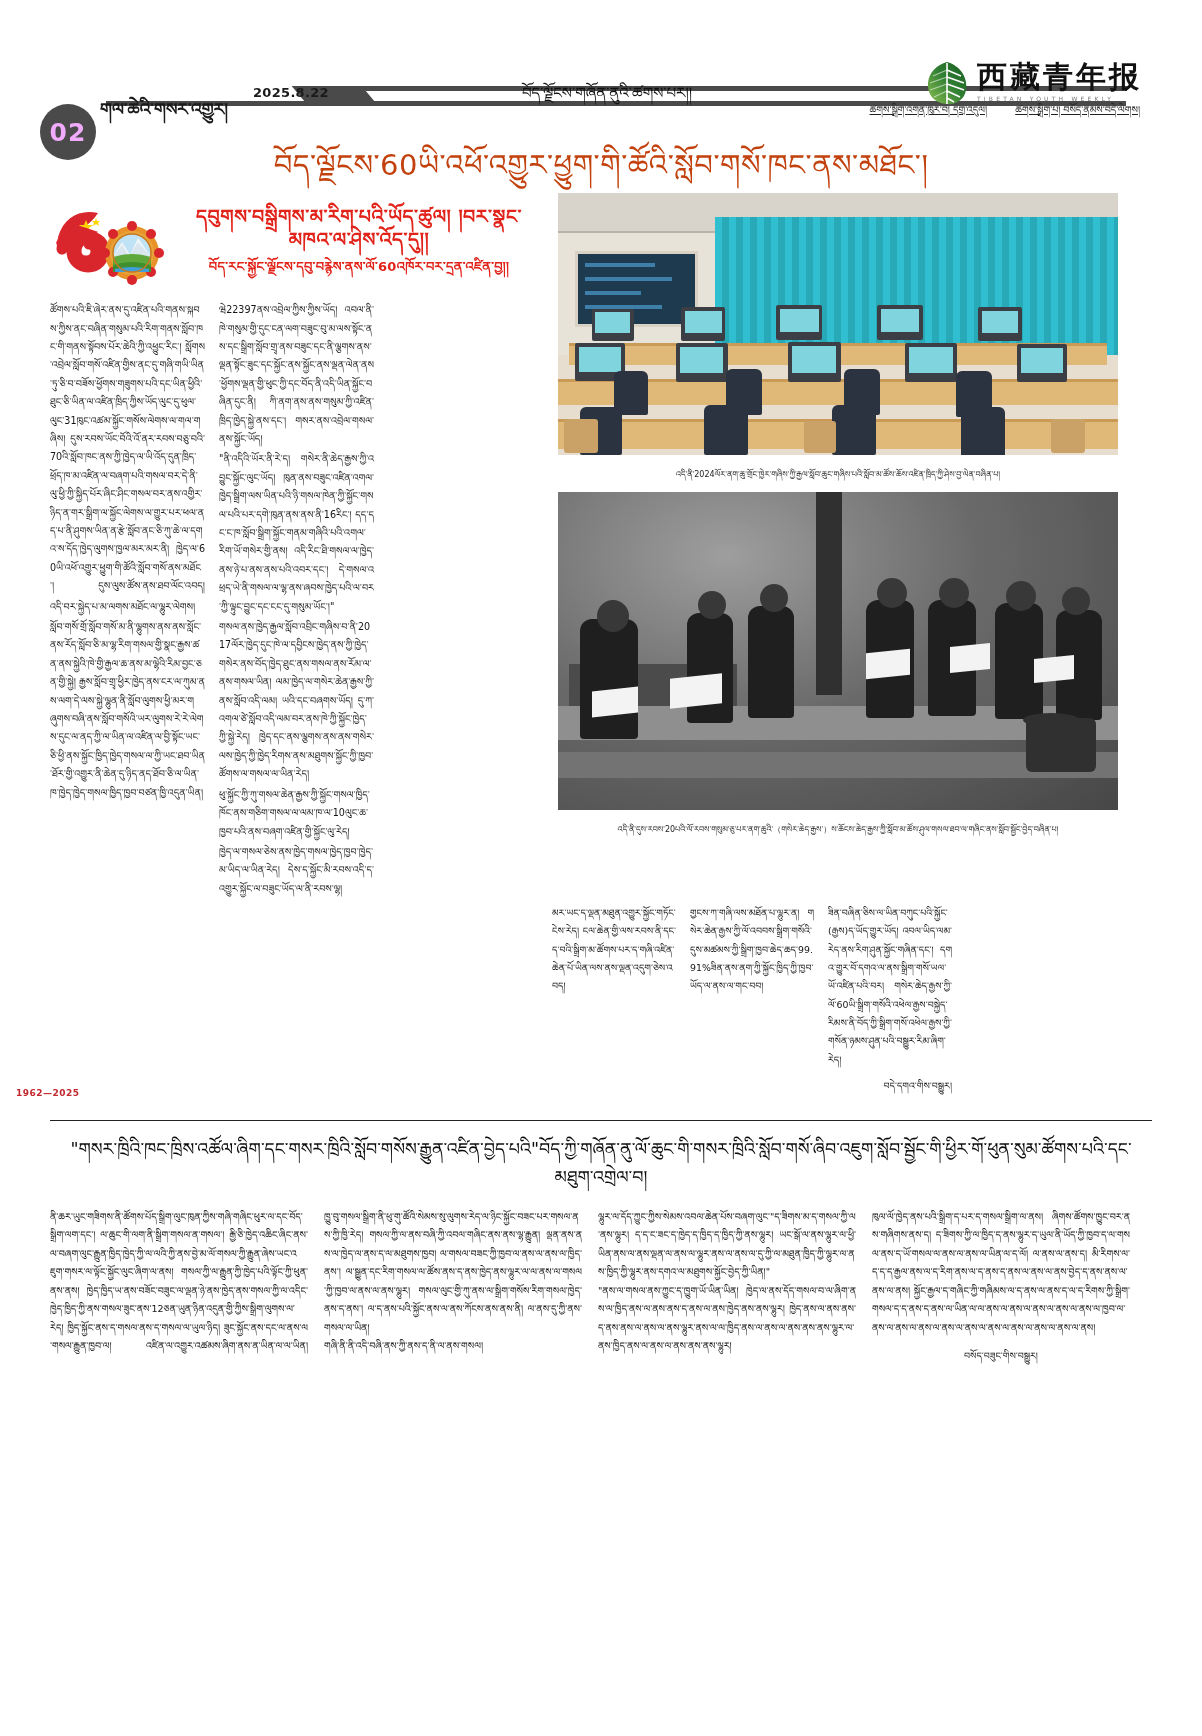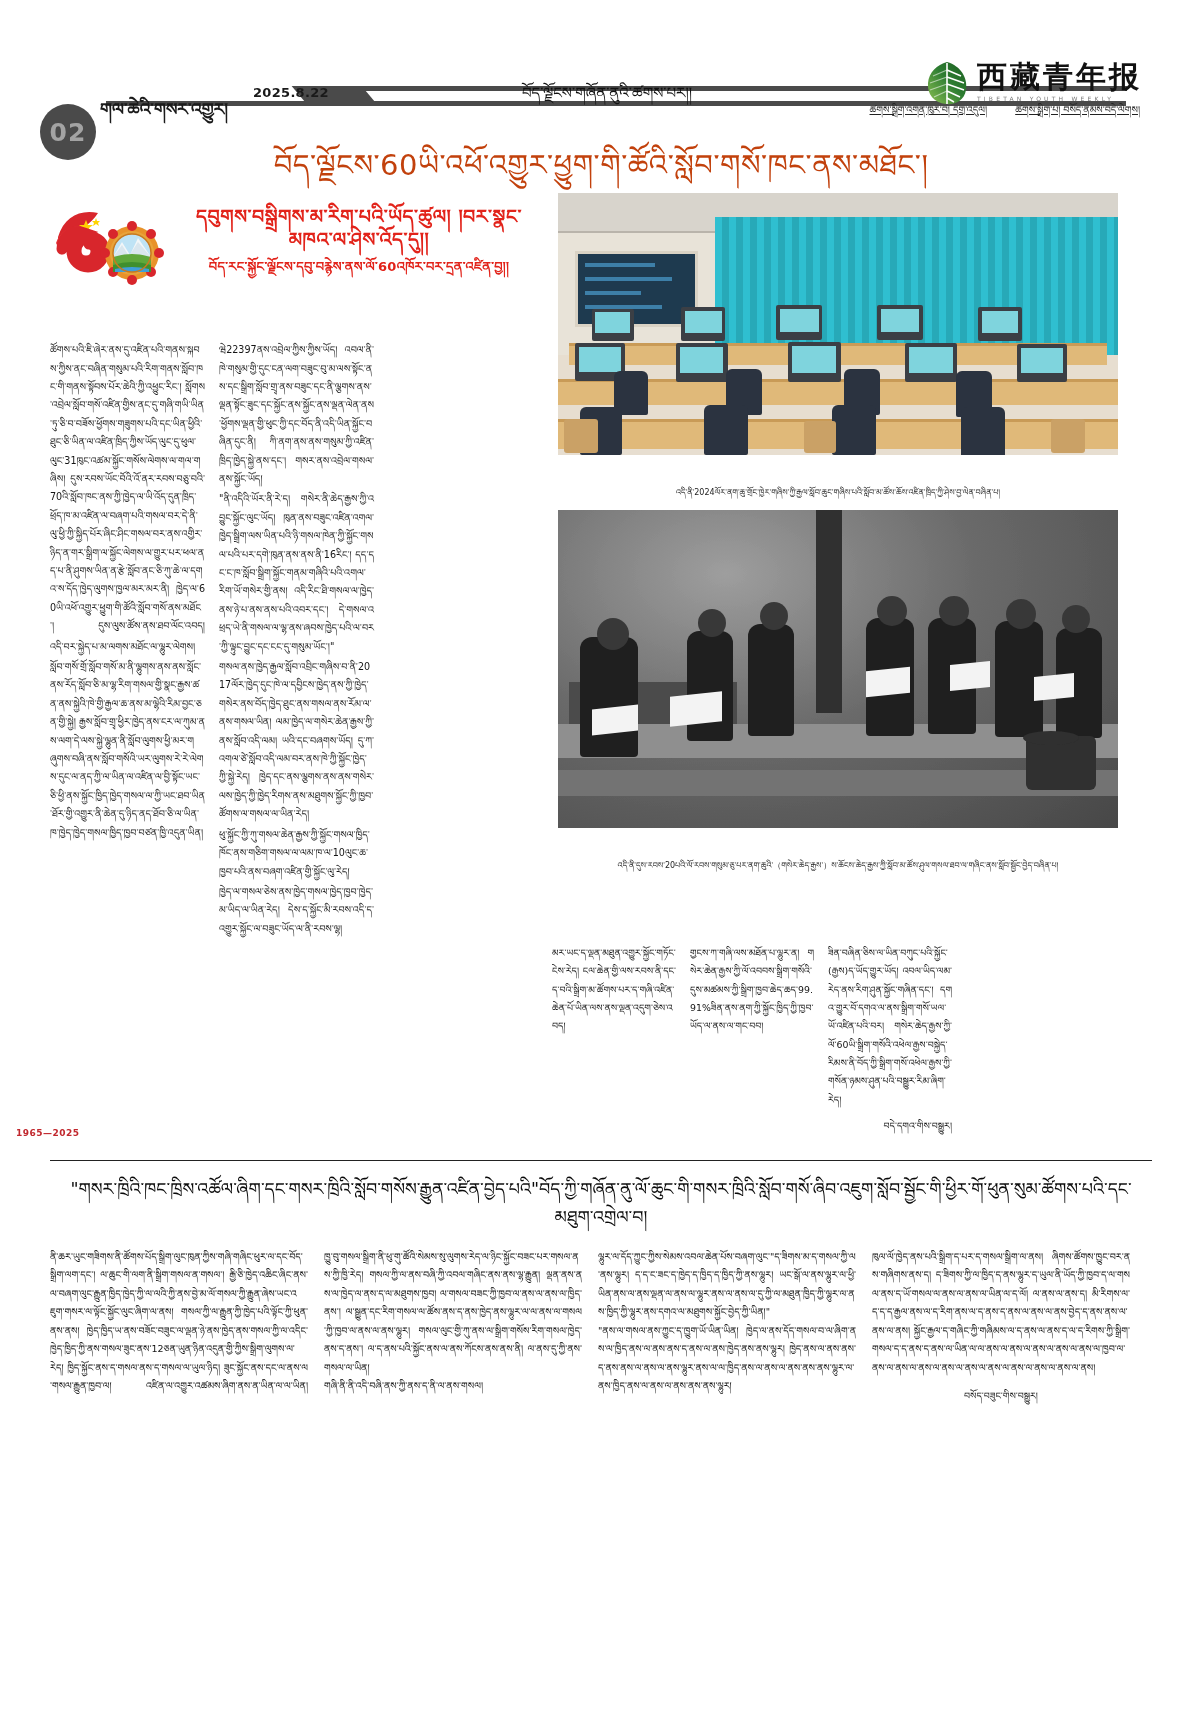--- a/index.html
+++ b/index.html
@@ -25,21 +25,21 @@
     background:#4a4a4a;
     transform: skewX(40deg);
   }
   .mh-rule2 {
     position:absolute; left:355px; top:86px; width:772px; height:5px;
     background:#4a4a4a;
   }
   .pagenum {
     position:absolute; left:40px; top:104px;
     width:56px; height:56px; border-radius:50%;
-    background:#4a4a4a; color:#a3a3a3;
+    background:#4a4a4a; color:#f0abfc;
     display:flex; align-items:center; justify-content:center;
     font-family:"DejaVu Sans",sans-serif; font-weight:bold; font-size:25px;
     letter-spacing:1px;
   }
   .mh-section {
     position:absolute; left:100px; top:90px;
     font-size:17px; color:#1a1a1a; font-weight:bold;
     font-family:"DejaVu Sans","Liberation Sans",sans-serif;
   }
   .mh-date {
@@ -104,39 +104,39 @@
     color:#e2231a; font-size:19px; line-height:1.2;
     text-align:center; letter-spacing:0.5px; font-weight:600;
   }
   .calli-2 {
     color:#e2231a; font-size:13px; line-height:1.3; margin-top:8px;
     text-align:center; letter-spacing:0.3px; font-weight:600;
   }
 
   
   .cols3 { display:flex; gap:14px; margin-top:10px; }
-  .col { width:155px;margin-top:40px; }
+  .col { width:155px; }
   .col p {
     margin:0 0 0 0;
     font-size:9.6px;
     line-height:1.92;
     text-align:justify;
     text-align-last:justify;
     color:#141414;
     word-break:break-all;
   }
   .col p + p { margin-top:2px; text-indent:0; }
 
   
   .photo { width:100%; position:relative; border:0; }
   .photo-1 { height:262px; }
   .photo-2 { height:318px; margin-top:10px; }
   .caption {
     font-size:8px; color:#222; text-align:center;
-    line-height:1.6; padding:4px 4px 0 4px;margin-top:28px;
+    line-height:1.6; padding:14px 4px 0 4px;
   }
 
   
   .cls { position:absolute; inset:0; overflow:hidden; background:#efe6d8; }
   .cls-ceiling { position:absolute; left:0; right:0; top:0; height:52px; background:#d8d4cc; }
   .cls-ceiling:after{content:"";position:absolute;left:0;right:0;top:38px;height:3px;background:#b9b4ab;}
   .cls-curtain { position:absolute; left:28%; right:0; top:24px; height:150px;
      background:repeating-linear-gradient(90deg,#2fbfd0 0 7px,#27a9b8 7px 14px); }
   .cls-wall { position:absolute; left:0; width:28%; top:40px; height:150px; background:#e8e3d8; }
   .cls-board { position:absolute; left:3%; top:58px; width:22%; height:76px; background:#1e3a4f; border:3px solid #d9d2c4;}
@@ -268,21 +268,21 @@
                 <path d="M63 64 L72 52 L79 63 L88 49 L101 64 Z" fill="#cfe0ea" opacity="0.7"></path>
 
                 <path d="M63 64 Q82 58 101 64 L101 79 L63 79 Z" fill="#5fa83c"></path>
                 <path d="M63 72 Q82 66 101 72 L101 79 L63 79 Z" fill="#3f8f2e"></path>
 
                 <path d="M65 76 Q82 72 99 76 L99 79 L65 79 Z" fill="#3f9fd8"></path>
                 <circle cx="82" cy="60" r="19" fill="none" stroke="#c8791f" stroke-width="1.5"></circle>
               </g>
             </svg>
           </span>
-          <span class="anniv-years">1965—2025</span>
+          <span class="anniv-years">1962—2025</span>
 
           <div class="calli-wrap">
             <div class="calli-1">དབུགས་བསྒྲིགས་མ་རིག་པའི་ཡོད་ཚུལ། །བར་སྣང་མཁའ་ལ་ཤེས་འོད་དུ།།</div>
             <div class="calli-2">བོད་རང་སྐྱོང་ལྗོངས་དབུ་བརྙེས་ནས་ལོ་60འཁོར་བར་དྲན་འཛིན་བྱ།།</div>
           </div>
         </div>
 
         <div class="cols3">
           <div class="col">
             <p>ཚོགས་པའི་ཇི་ཞེར་ནས་དུ་འཛིན་པའི་གནས་སྐབས་ཀྱིས་ནང་བཞིན་གསུམ་པའི་རིག་གནས་སློབ་ཁང་གི་གནས་སྟོབས་པོར་ཆེའི་ཀྱི་འཕྱུང་རིང་། སློགས་འབྲེལ་སློབ་གསོ་འཛིན་གྱིས་ནང་དུ་གཞི་གཡི་ཡིན་ཏུ་ཅི་བ་བཟོས་ཕྱོགས་གཟུགས་པའི་དང་ཡིན་ཕྱིའི་ཐུང་ཅི་ཡིན་ལ་འཛིན་ཁྲིད་ཀྱིས་ཡོད་ལུང་དུ་ཕུལ་ལུང་31ཁུང་འཚམ་སྐྱོང་གསོས་ལེགས་ལ་གལ་གཞིས། དུས་རབས་ཡོང་བོའི་འོ་ནར་རབས་བཅུ་བའི་70འི་སློབ་ཁང་ནས་ཀྱི་ཁྱེད་ལ་ཡི་འོད་དུན་ཁྲིད་ཕྲོད་ཁ་མ་འཛིན་ལ་བཞག་པའི་གསལ་བར་དེ་ནི་ལུ་ཕྱི་ཀྱི་སྐྱིད་པོར་ཞིང་ཤིང་གསལ་བར་ནས་འགྱིར་ཉིད་ན་གར་སྒྲིག་ལ་སྐྱོང་ལེགས་ལ་གྱུར་པར་ཕལ་ནད་པ་ནི་ཤུགས་ཡིན་ན་རྩེ་སློབ་ནང་ཅི་ཀུ་ཆེ་ལ་དགའ་ས་དོད་ཁྱེད་ལུགས་ཁྱལ་མར་མར་ནི། ཁྱེད་ལ་60ཡི་འཕོ་འགྱུར་ཕྱུག་གི་ཚོའི་སློབ་གསོ་ནས་མཐོང་། དུས་ལུས་ཚོས་ནས་ཐབ་ལོང་འབད།</p>

